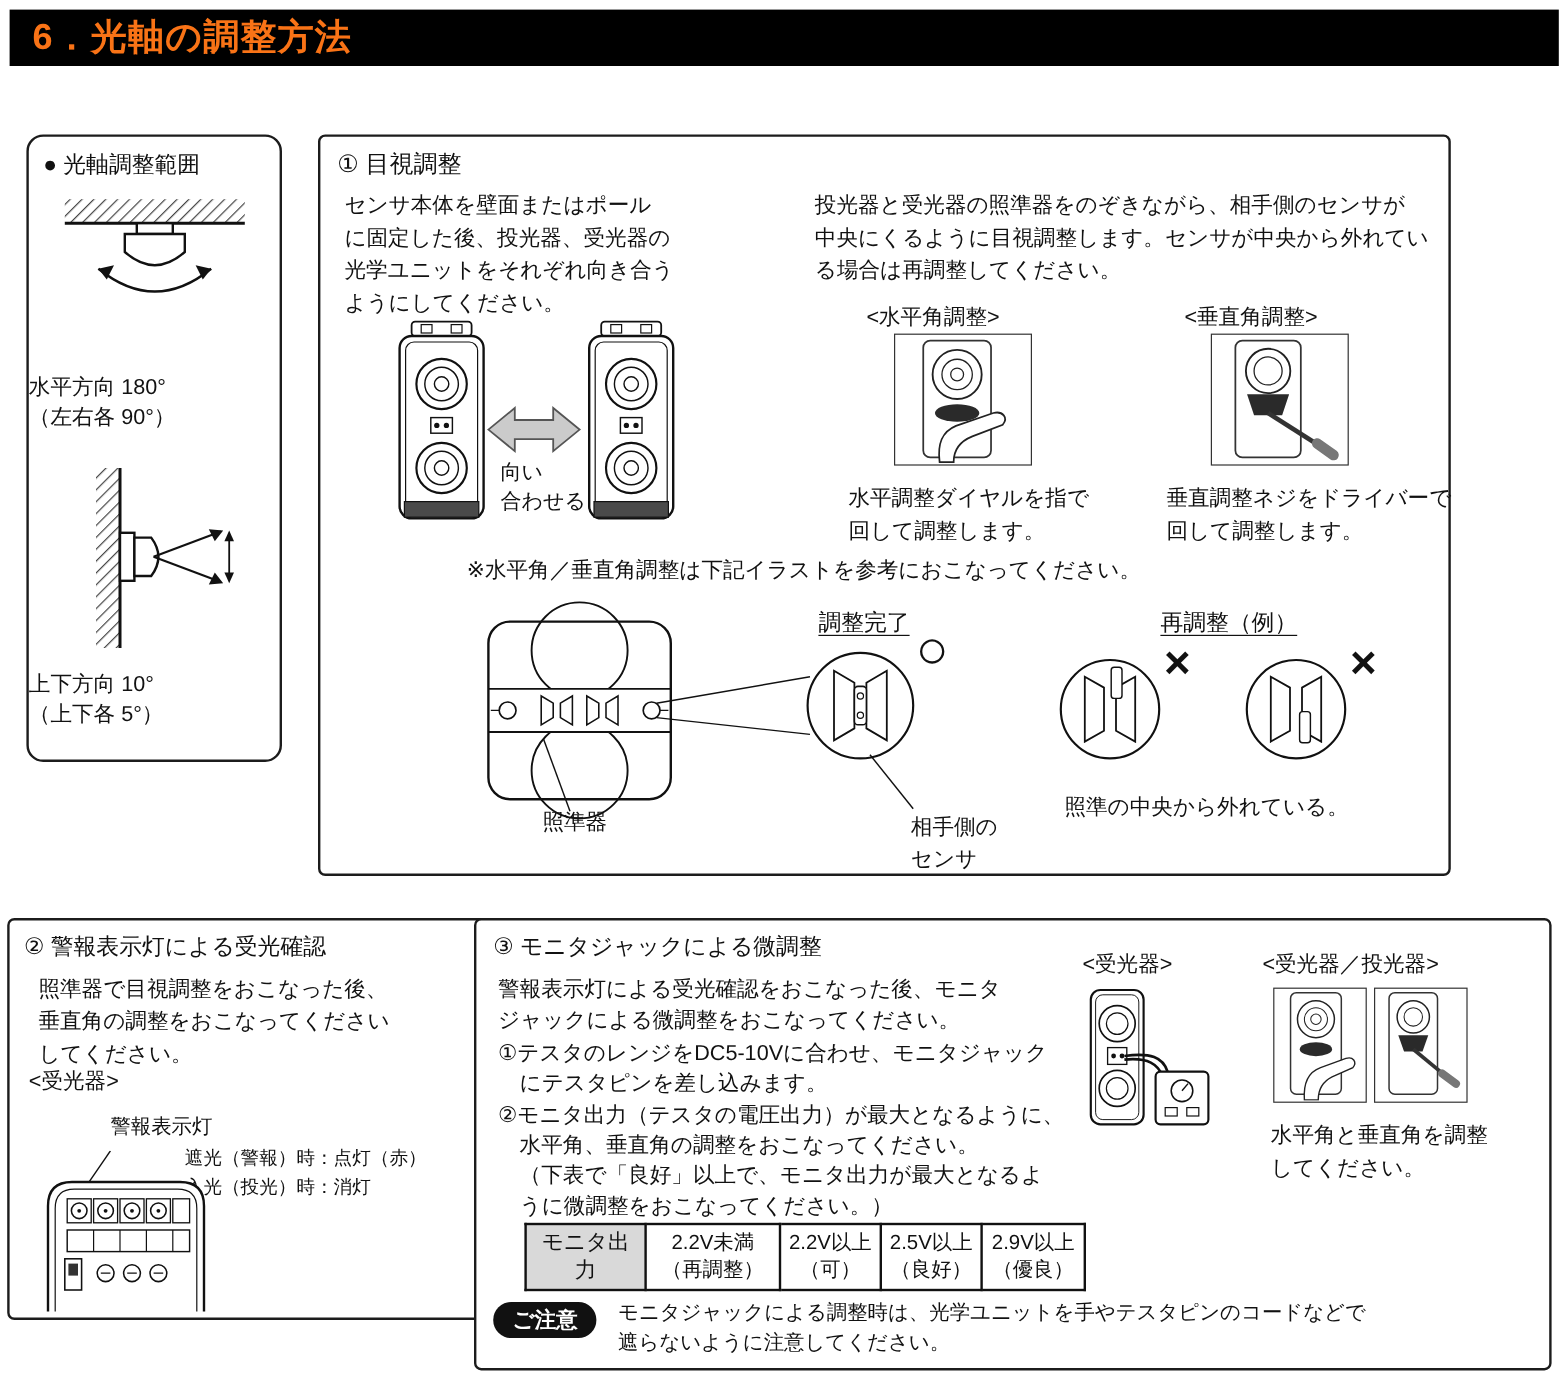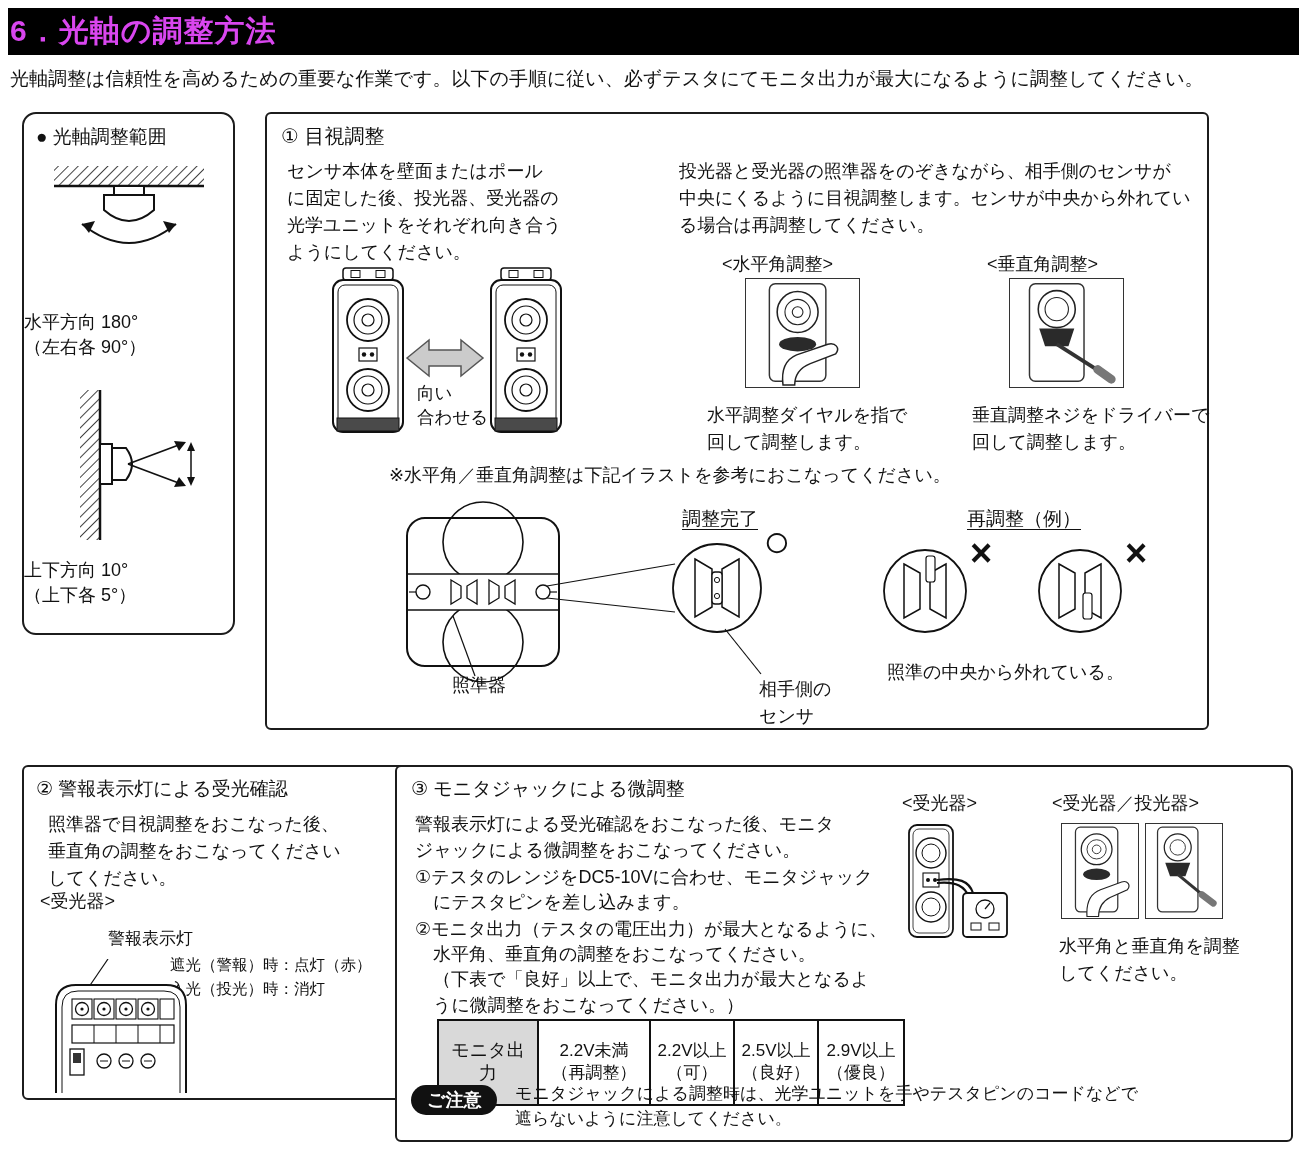--- a/index.html
+++ b/index.html
@@ -3,48 +3,47 @@
 <meta charset="utf-8">
 <style>
   *{box-sizing:border-box;margin:0;padding:0}
   html,body{background:#fff}
   body{font-family:"Liberation Sans","DejaVu Sans",sans-serif;color:#111}
   .page{position:relative;width:1307px;height:1150px;background:#fff;overflow:hidden}
   .abs{position:absolute}
   .pre{white-space:pre-line}
   .c{}
   .ul{text-decoration:underline;text-underline-offset:4px}
-  .header-bar{left:8px;top:8px;width:1291px;height:47px;background:#000;color:#d946ef;
-    display:flex;align-items:center;padding-left:2px;font-size:30px;font-weight:bold;letter-spacing:1px}
+  .header-bar{left:8px;top:8px;width:1291px;height:47px;background:#000;color:#f97316;
+    display:flex;align-items:center;padding-left:19px;font-size:30px;font-weight:bold;letter-spacing:1px}
   .intro{left:10px;top:66px;width:1292px;font-size:19px}
   .panel{border:2px solid #1c1c1c;background:#fff}
   .t18{font-size:18px;line-height:1.5}
   .t17{font-size:17px;line-height:1.45}
   .boxtitle{font-size:20px}
   .frame{border:1.5px solid #333;background:#fff}
   .mark-ok{font-size:46px;font-weight:bold;line-height:1}
   .mark-ng{font-size:38px;font-weight:bold;line-height:1}
   .vtable{border-collapse:collapse}
   .vtable td{border:2px solid #111;text-align:center;font-size:17px;line-height:1.3;
-    padding:18px 5px;white-space:pre-line;height:54px;vertical-align:middle}
+    padding:3px 5px;white-space:pre-line;height:54px;vertical-align:middle}
   .vtable td.hd{background:#d9d9d9;font-size:18px;width:100px}
   .badge{display:inline-block;background:#111;color:#fff;border-radius:15px;
     padding:3px 16px;font-size:18px;font-weight:bold}
   svg{display:block}
 </style>
 </head>
 <body>
 
 <div class="page">
 
   <div class="abs header-bar">
     <span>6．光軸の調整方法</span>
   </div>
 
-  <div class="abs intro">光軸調整は信頼性を高めるための重要な作業です。以下の手順に従い、必ずテスタにてモニタ出力が最大になるように調整してください。</div>
 
   <div class="abs panel" style="left:22px;top:112px;width:213px;height:523px;border-radius:14px">
     <div class="abs" style="left:12px;top:10px;font-size:19px">● 光軸調整範囲</div>
 
     <svg class="abs" style="left:18px;top:48px" width="175" height="105" viewBox="0 0 175 105">
       <defs>
         <pattern id="hatchA" width="7" height="7" patternUnits="userSpaceOnUse" patternTransform="rotate(45)">
           <line x1="0" y1="0" x2="0" y2="7" stroke="#444" stroke-width="2"></line>
         </pattern>
       </defs>
@@ -204,21 +203,21 @@
     <div class="abs mark-ok" style="left:496px;top:404px">○</div>
     <div class="abs ul" style="left:700px;top:392px;font-size:19px">再調整（例）</div>
     <div class="abs mark-ng" style="left:703px;top:420px">×</div>
     <div class="abs mark-ng" style="left:858px;top:420px">×</div>
     <div class="abs t18" style="left:620px;top:545px;width:280px">照準の中央から外れている。</div>
     <div class="abs t18" style="left:185px;top:558px">照準器</div>
     <div class="abs pre t18" style="left:492px;top:562px;width:110px">相手側の
 センサ</div>
   </div>
 
-  <div class="abs panel" style="left:22px;top:765px;width:410px;height:335px;border-radius:6px">
+  <div class="abs panel" style="left:6px;top:765px;width:410px;height:335px;border-radius:6px">
     <div class="abs" style="left:12px;top:9px;font-size:19px">② 警報表示灯による受光確認</div>
     <div class="abs pre t18" style="left:24px;top:44px;width:330px">照準器で目視調整をおこなった後、
 垂直角の調整をおこなってください
 してください。</div>
     <div class="abs" style="left:16px;top:122px;font-size:18px">&lt;受光器&gt;</div>
     <div class="abs" style="left:84px;top:160px;font-size:17px">警報表示灯</div>
     <div class="abs" style="left:146px;top:188px;font-size:15.5px">遮光（警報）時：点灯（赤）</div>
     <div class="abs" style="left:146px;top:212px;font-size:15.5px">入光（投光）時：消灯</div>
 
     <svg class="abs" style="left:22px;top:192px" width="150" height="138" viewBox="0 0 150 138">

